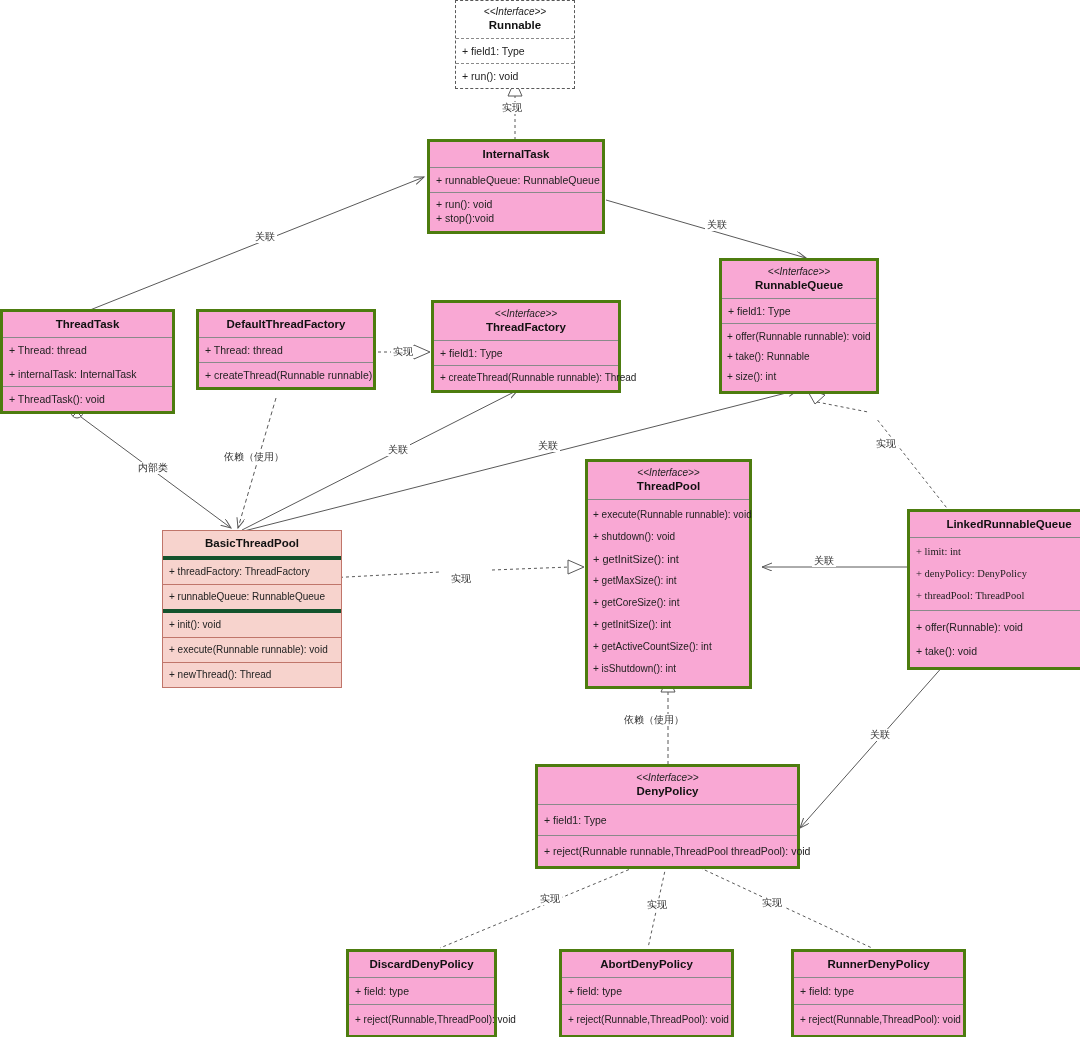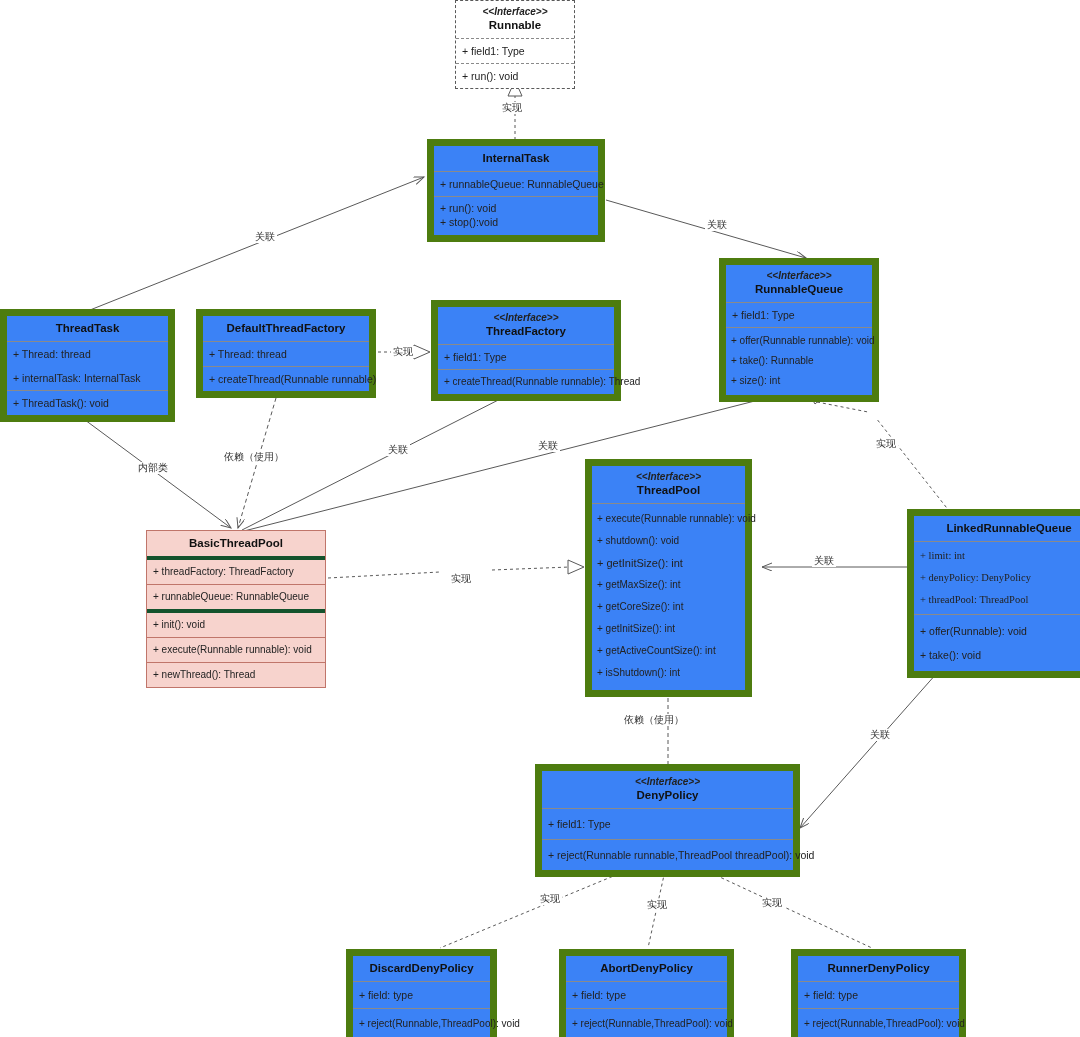--- a/index.html
+++ b/index.html
@@ -1,31 +1,31 @@
 <!DOCTYPE html>
 <html><head>
 <meta charset="utf-8">
 <style>
   html,body{margin:0;padding:0;background:#ffffff;}
   body{font-family:"Liberation Sans","DejaVu Sans",sans-serif;}
   #canvas{position:relative;width:1080px;height:1037px;background:#fff;overflow:hidden;}
 
   svg#wires{position:absolute;left:0;top:0;width:1080px;height:1037px;pointer-events:none;}
 
-  .uml{position:absolute;box-sizing:border-box;background:#3b82f6;border:7px solid #4d7c0f;}
+  .uml{position:absolute;box-sizing:border-box;background:#f9a8d4;border:3px solid #4d7c0f;}
   .uml.dashed{border:1px dashed #595959;background:#fff;}
   .uml.pink{background:#f7d3cd;border:1px solid #c0756a;}
 
   .sect{box-sizing:border-box;}
   .sect + .sect{border-top:1px solid #8a8a8a;}
   .uml.pink .sect + .sect{border-top:4px solid #14532d;}
   .uml.dashed .sect + .sect{border-top:1px dashed #8a8a8a;}
 
   .hdr{text-align:center;padding:5px 4px 6px 4px;}
-  .stereo{font-style:italic;font-size:10px;color:#222;line-height:12px;font-weight:bold;}
+  .stereo{font-style:italic;font-size:10px;color:#222;line-height:12px;}
   .cname{font-weight:bold;font-size:11.5px;color:#111;line-height:14px;}
 
   .rowlist{padding:0;}
   .row{font-size:10.5px;color:#222;padding:6px 5px 6px 6px;line-height:12px;white-space:nowrap;}
   .rowsplit .row + .row{border-top:1px solid #c0756a;}
 
   .elabel{position:absolute;font-size:10px;color:#333;background:#fff;padding:0 2px;line-height:12px;white-space:nowrap;}
 </style>
 </head>
 <body>
@@ -189,21 +189,21 @@
     <div class="sect rowlist">
       <div class="row">+ field1: Type</div>
     </div>
     <div class="sect rowlist" style="padding:3px 0 4px 0;">
       <div class="row" style="padding:4px 5px;font-size:10px;">+ offer(Runnable runnable): void</div>
       <div class="row" style="padding:4px 5px;font-size:10px;">+ take(): Runnable</div>
       <div class="row" style="padding:4px 5px;font-size:10px;">+ size(): int</div>
     </div>
   </div>
 
-  <div class="uml pink" style="left:146px;top:530px;width:180px;">
+  <div class="uml pink" style="left:162px;top:530px;width:180px;">
     <div class="sect hdr">
       <div class="cname">BasicThreadPool</div>
     </div>
     <div class="sect rowlist rowsplit">
       <div class="row" style="font-size:10px;">+ threadFactory: ThreadFactory</div>
       <div class="row" style="font-size:10px;">+ runnableQueue: RunnableQueue</div>
     </div>
     <div class="sect rowlist rowsplit">
       <div class="row" style="font-size:10px;">+ init(): void</div>
       <div class="row" style="font-size:10px;">+ execute(Runnable runnable): void</div>

